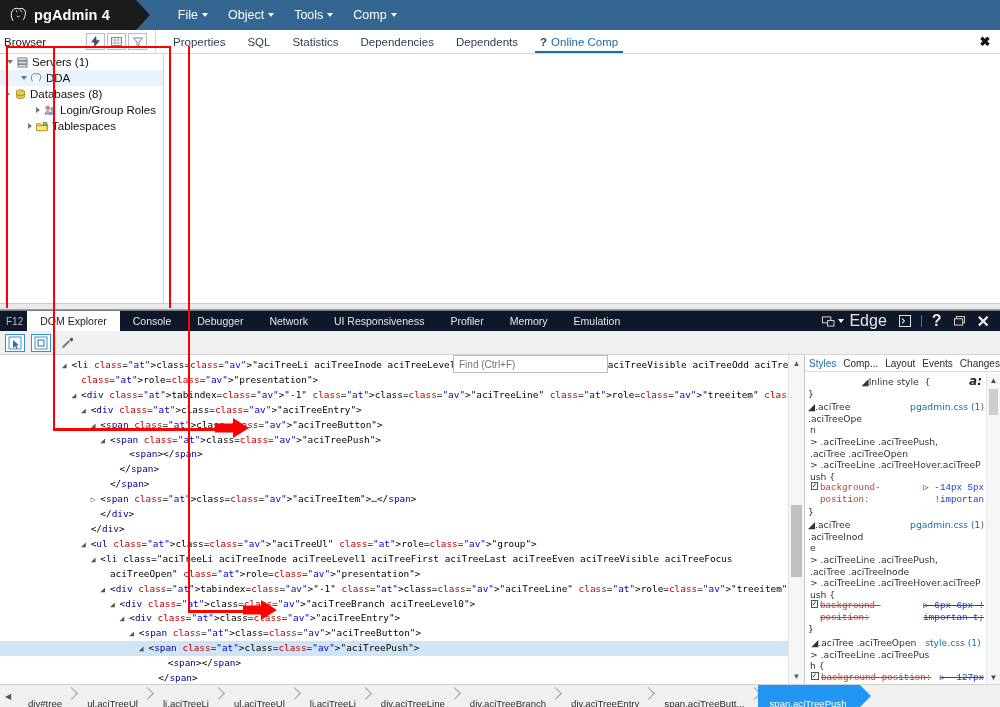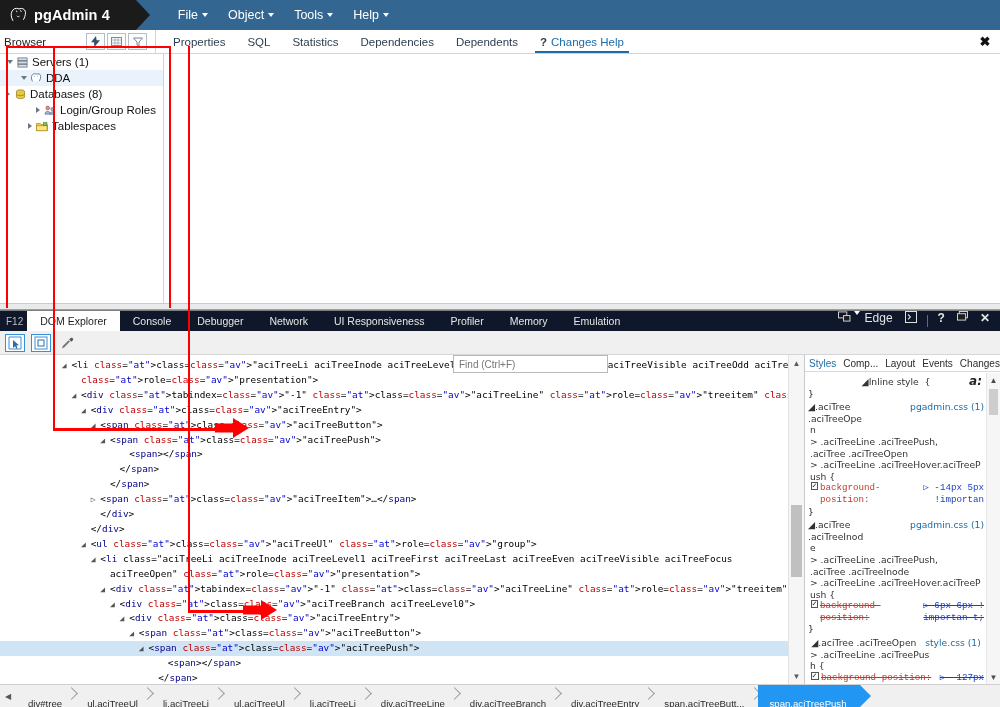--- a/index.html
+++ b/index.html
@@ -109,21 +109,21 @@
     background: #f5f5f5; border-top: 1px solid #7d7d7d;
   }
   .dt-tabbar {
     height: 20px; background: #0f172a; display: flex; align-items: stretch;
     font-size: 10.5px; color: #e6e6e6;
   }
   .dt-f12 { display:flex; align-items:center; padding: 0 4px 0 6px; color:#bdbdbd; font-size:10px; }
   .dt-tab { display: flex; align-items: center; padding: 0 13px; white-space: nowrap; }
   .dt-tab.active { background: #ffffff; color: #1e1e1e; }
   .dt-right { margin-left: auto; display: flex; align-items: center; gap: 0px; padding-right: 4px; }
-  .dt-rbtn { display: flex; padding: 0 6px; color: #e6e6e6; font-size: 12px; height: 20px; }
+  .dt-rbtn { display: flex; align-items: center; padding: 0 6px; color: #e6e6e6; font-size: 16px; height: 20px; }
   .dt-sep { width: 1px; height: 12px; background: #6a6a6a; margin: 0 4px; }
 
   .dt-toolbar {
     height: 24px; background: #f0f0f0; border-bottom: 1px solid #d6d6d6;
     display: flex; align-items: center; padding-left: 5px; gap: 6px;
   }
   .dt-tbtn {
     width: 20px; height: 18px; border: 1px solid transparent;
     display: flex; align-items: center; justify-content: center;
   }
@@ -244,21 +244,21 @@
       </div>
       <div class="pga-menu">
         <span>Object</span>
         <i class="caret-d"></i>
       </div>
       <div class="pga-menu">
         <span>Tools</span>
         <i class="caret-d"></i>
       </div>
       <div class="pga-menu">
-        <span>Help</span>
+        <span>Comp</span>
         <i class="caret-d"></i>
       </div>
     </div>
   </div>
 
   <div class="pga-secondbar">
     <div class="browser-label">Browser</div>
     <div class="browser-tools">
       <div class="tbtn">
         <svg width="9" height="11" viewBox="0 0 9 11">
@@ -289,21 +289,21 @@
           <span>Statistics</span>
         </div>
       <div class="pga-tab">
           <span>Dependencies</span>
         </div>
       <div class="pga-tab">
           <span>Dependents</span>
         </div>
       <div class="pga-tab active">
         <span class="qmark">?</span>
-        <span>Changes Help</span>
+        <span>Online Comp</span>
       </div>
     </div>
     <div class="pga-close">✖</div>
   </div>
 
   <div class="tree-panel">
 
     <div class="tree-row" style="padding-left:4px;">
       <span class="tw">
           <i class="chev chev-down"></i>

